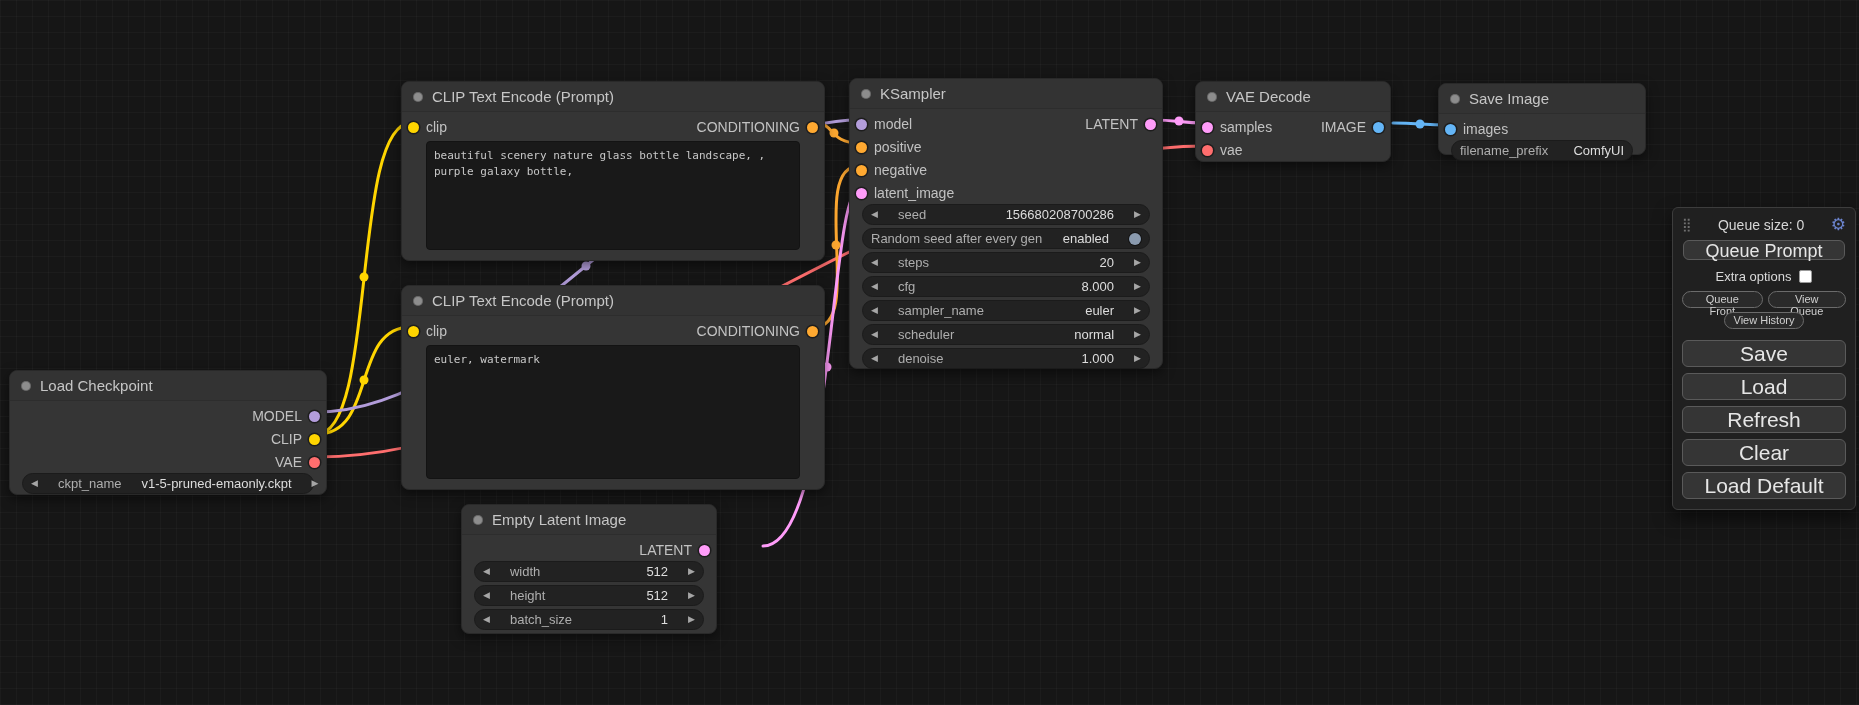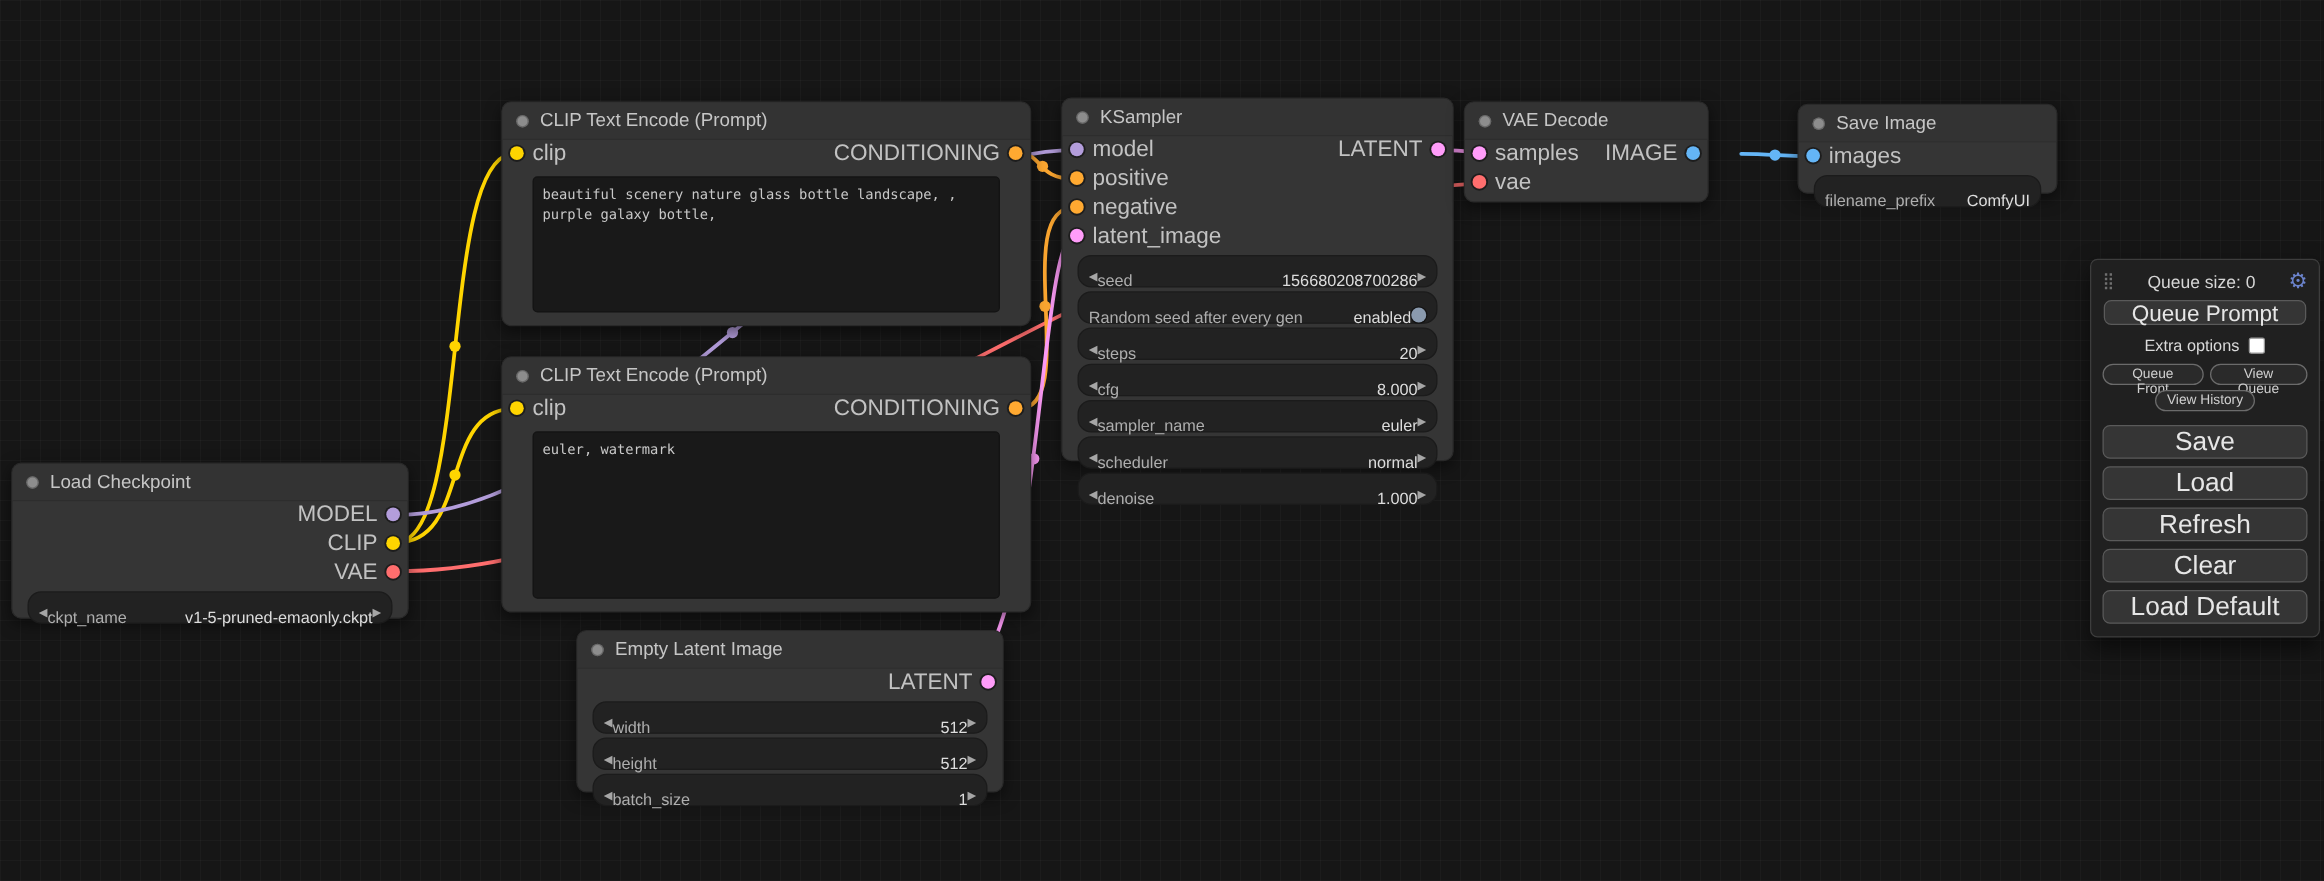--- a/index.html
+++ b/index.html
@@ -12,27 +12,27 @@
       linear-gradient(90deg,rgba(255,255,255,.028) 1px,transparent 1px);
     background-size:16px 16px;}
   svg.wires{position:absolute;inset:0;z-index:1;pointer-events:none}
   svg.wires path{fill:none;stroke-width:3;stroke-linecap:round}
 
   .node{position:absolute;z-index:2;background:#353535;border:1px solid #292929;
     border-radius:8px;box-shadow:0 4px 12px rgba(0,0,0,.5);display:flex;flex-direction:column}
   .node-title{height:30px;flex:0 0 30px;display:flex;align-items:center;gap:9px;padding:0 11px;
     background:#333333;border-radius:7px 7px 0 0;color:#c6c6c6;font-size:15px;border-bottom:1px solid #2d2d2d}
   .title-dot{width:10px;height:10px;border-radius:50%;background:#8d8d8d;flex:0 0 auto;box-shadow:inset 0 0 0 1px rgba(0,0,0,.25)}
-  .slot-row{height:23px;flex:0 0 23px;display:flex;align-items:flex-start;justify-content:space-between;
-    padding:0 6px;font-size:18px;color:#c2c2c2}
+  .slot-row{height:23px;flex:0 0 23px;display:flex;align-items:flex-end;justify-content:space-between;
+    padding:0 6px;font-size:14px;color:#c2c2c2}
   .slot-row.only-out{justify-content:flex-end}
   .slot{display:flex;align-items:center;gap:7px}
   .sdot{width:11px;height:11px;border-radius:50%;box-shadow:0 0 0 1.5px rgba(0,0,0,.45);flex:0 0 auto}
   .widget{height:21px;flex:0 0 21px;margin:3px 12px 0;background:#222222;border-radius:11px;
-    display:flex;padding:12px 8px;font-size:13px;color:#aeaeae;gap:0;border:1px solid #1b1b1b}
+    display:flex;align-items:center;padding:0 8px;font-size:13px;color:#aeaeae;gap:20px;border:1px solid #1b1b1b}
   .w-label{margin-right:auto;white-space:nowrap}
   .w-value{color:#dddddd;white-space:nowrap}
   .arrow{font-size:9px;color:#a6a6a6;line-height:1;cursor:pointer}
   .toggle-dot{width:12px;height:12px;border-radius:50%;background:var(--c-toggle);box-shadow:0 0 0 1px rgba(0,0,0,.45);flex:0 0 auto}
   .prompt{flex:1;margin:6px 24px 10px;background:#191919;border:1px solid #131313;border-radius:4px;
     padding:6px 7px;font-family:"DejaVu Sans Mono",monospace;font-size:11px;line-height:1.45;color:#c8c8c8;white-space:pre-wrap;overflow:hidden}
 
   .queue-panel{position:absolute;z-index:3;left:1672px;top:207px;width:184px;
     background:#202020;border:1px solid #3d3d3d;border-radius:6px;box-shadow:0 8px 18px rgba(0,0,0,.55);
     padding:4px 9px 10px;display:flex;flex-direction:column}
@@ -135,21 +135,21 @@
         <span>clip</span>
       </span>
       <span class="slot">
         <span>CONDITIONING</span>
         <span class="sdot" style="background:var(--c-conditioning)"></span>
       </span>
     </div>
     <div class="prompt">euler, watermark</div>
   </div>
 
-  <div class="node" style="left:461px;top:504px;width:342px;height:130px">
+  <div class="node" style="left:461px;top:504px;width:256px;height:130px">
     <div class="node-title">
       <span class="title-dot"></span>
       <span>Empty Latent Image</span>
     </div>
     <div class="slot-row only-out">
       <span class="slot">
         <span>LATENT</span>
         <span class="sdot" style="background:var(--c-latent)"></span>
       </span>
     </div>
@@ -242,21 +242,21 @@
       <span class="arrow">▶</span>
     </div>
     <div class="widget">
       <span class="arrow">◀</span>
       <span class="w-label">denoise</span>
       <span class="w-value">1.000</span>
       <span class="arrow">▶</span>
     </div>
   </div>
 
-  <div class="node" style="left:1171px;top:81px;width:196px;height:81px">
+  <div class="node" style="left:1195px;top:81px;width:196px;height:81px">
     <div class="node-title">
       <span class="title-dot"></span>
       <span>VAE Decode</span>
     </div>
     <div class="slot-row">
       <span class="slot">
         <span class="sdot" style="background:var(--c-latent)"></span>
         <span>samples</span>
       </span>
       <span class="slot">

